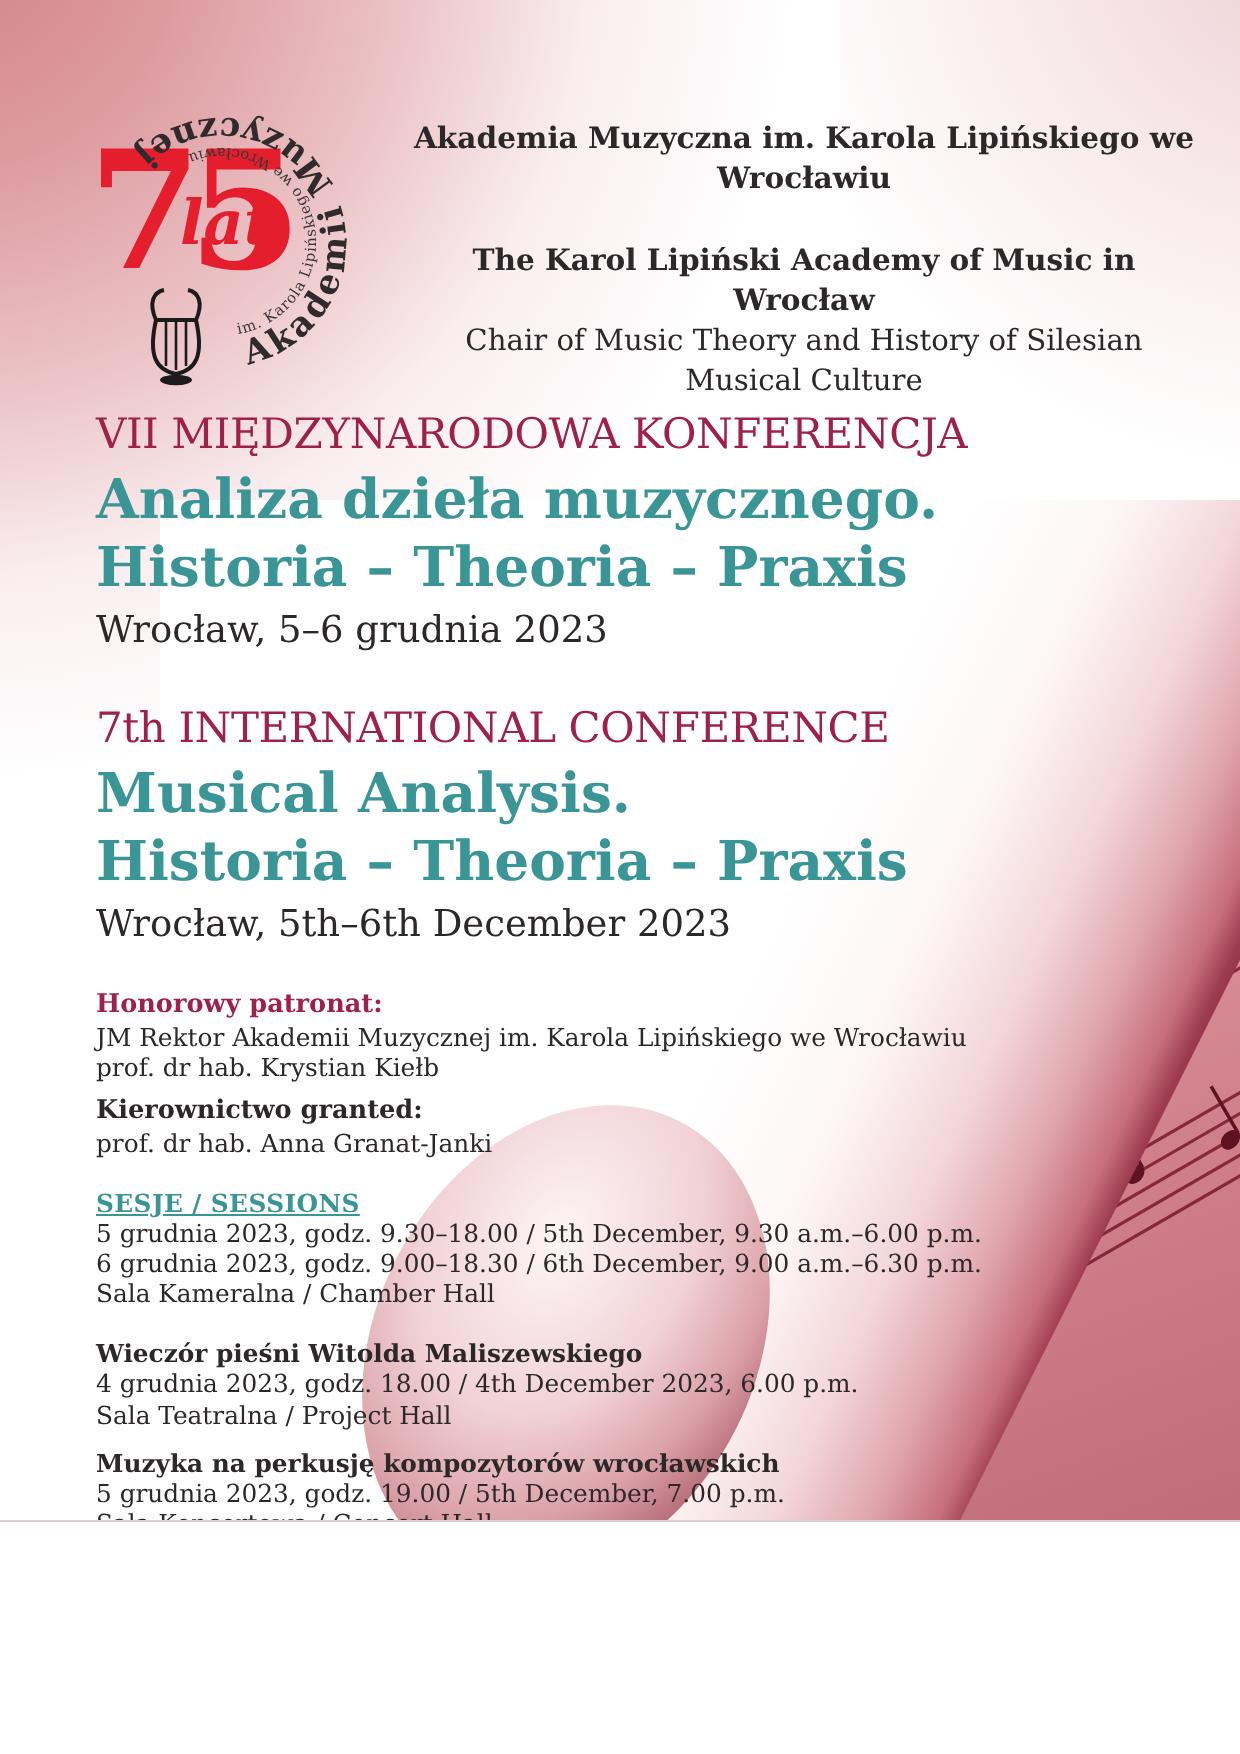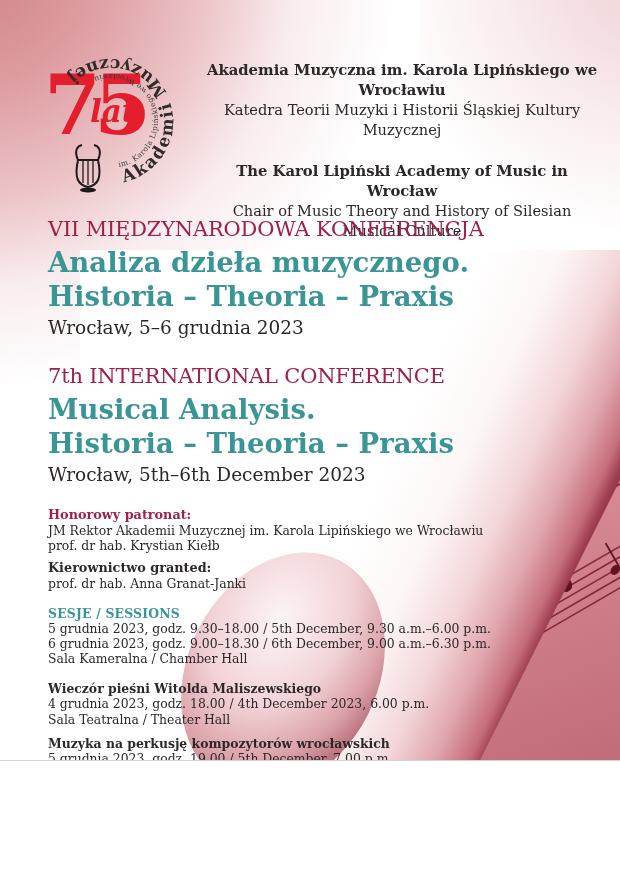--- a/index.html
+++ b/index.html
@@ -29,30 +29,30 @@
   
   .logo{position:absolute;left:40px;top:34px;width:170px;height:168px;z-index:5;}
 
   
   .header-text{position:absolute;left:203px;top:60px;width:398px;text-align:center;z-index:5;line-height:20px;}
   .header-text .b{font-weight:bold;font-size:14.8px;}
   .header-text .r{font-size:14.6px;}
   .header-gap{height:21px;}
 
   
-  .main{position:absolute;left:48px;top:217px;width:470px;z-index:5;}
+  .main{position:absolute;left:48px;top:205px;width:470px;z-index:5;}
   .kicker{font-size:21px;line-height:24px;color:#9f2048;margin:0 0 5px 0;letter-spacing:-0.2px;}
   .title{font-size:27.5px;line-height:33.5px;font-weight:bold;color:#3a9596;margin:0;}
   .date-line{font-size:18.5px;line-height:22px;margin:4px 0 0 0;}
   .block-en{margin-top:25px;}
   .info{font-size:12.4px;line-height:15.2px;}
   .patronage{margin-top:21px;}
   .lab-crimson{color:#9f2048;font-weight:bold;font-size:12.8px;line-height:16px;}
   .lab-ink{font-weight:bold;font-size:12.8px;line-height:16px;margin-top:7px;}
-  .lab-teal{color:#3a9596;font-weight:bold;font-size:12.4px;letter-spacing:.2px;line-height:15px;}
+  .lab-teal{color:#3a9596;font-weight:bold;font-size:12.4px;letter-spacing:.2px;line-height:15px;text-decoration:underline;}
   .sessions{margin-top:14px;}
   .concerts{margin-top:15px;}
   .c-title{font-weight:bold;}
   .c-item2{margin-top:9px;}
 
   
   .footer{position:absolute;left:48px;top:768px;width:540px;height:92px;z-index:5;
           font-family:"DejaVu Sans", sans-serif;color:#4a4445;}
   .fcol{position:absolute;top:0;}
   .flabel{font-size:7px;letter-spacing:.2px;display:flex;align-items:center;gap:2px;color:#453f40;}
@@ -193,21 +193,20 @@
         <line x1="43" y1="127" x2="43" y2="149" stroke-width="1.3"></line>
         <line x1="48" y1="127" x2="48" y2="151" stroke-width="1.3"></line>
         <line x1="53" y1="127" x2="53" y2="149" stroke-width="1.3"></line>
         <ellipse cx="48" cy="156" rx="8" ry="2.6" fill="#1d1a1b" stroke="none"></ellipse>
       </g>
     </svg>
   </div>
 
   <div class="header-text">
     <div class="b">Akademia Muzyczna im. Karola Lipińskiego we Wrocławiu</div>
-    <div class="r">Katedra Teorii Muzyki i Historii Śląskiej Kultury Muzycznej</div>
     <div class="header-gap"></div>
     <div class="b">The Karol Lipiński Academy of Music in Wrocław</div>
     <div class="r">Chair of Music Theory and History of Silesian Musical Culture</div>
   </div>
 
   <div class="main">
 
     <div class="block-pl">
       <div class="kicker">VII MIĘDZYNARODOWA KONFERENCJA</div>
       <div class="title">Analiza dzieła muzycznego.</div>
@@ -234,21 +233,21 @@
       <div class="lab-teal">SESJE / SESSIONS</div>
       <div>5 grudnia 2023, godz. 9.30–18.00 / 5th December, 9.30 a.m.–6.00 p.m.</div>
       <div>6 grudnia 2023, godz. 9.00–18.30 / 6th December, 9.00 a.m.–6.30 p.m.</div>
       <div>Sala Kameralna / Chamber Hall</div>
     </div>
 
     <div class="concerts info">
       <div>
         <div class="c-title">Wieczór pieśni Witolda Maliszewskiego</div>
         <div>4 grudnia 2023, godz. 18.00 / 4th December 2023, 6.00 p.m.</div>
-        <div>Sala Teatralna / Theater Hall</div>
+        <div>Sala Teatralna / Project Hall</div>
       </div>
       <div class="c-item2">
         <div class="c-title">Muzyka na perkusję kompozytorów wrocławskich</div>
         <div>5 grudnia 2023, godz. 19.00 / 5th December, 7.00 p.m.</div>
         <div>Sala Koncertowa / Concert Hall</div>
       </div>
     </div>
   </div>
 
   <div class="footer">

